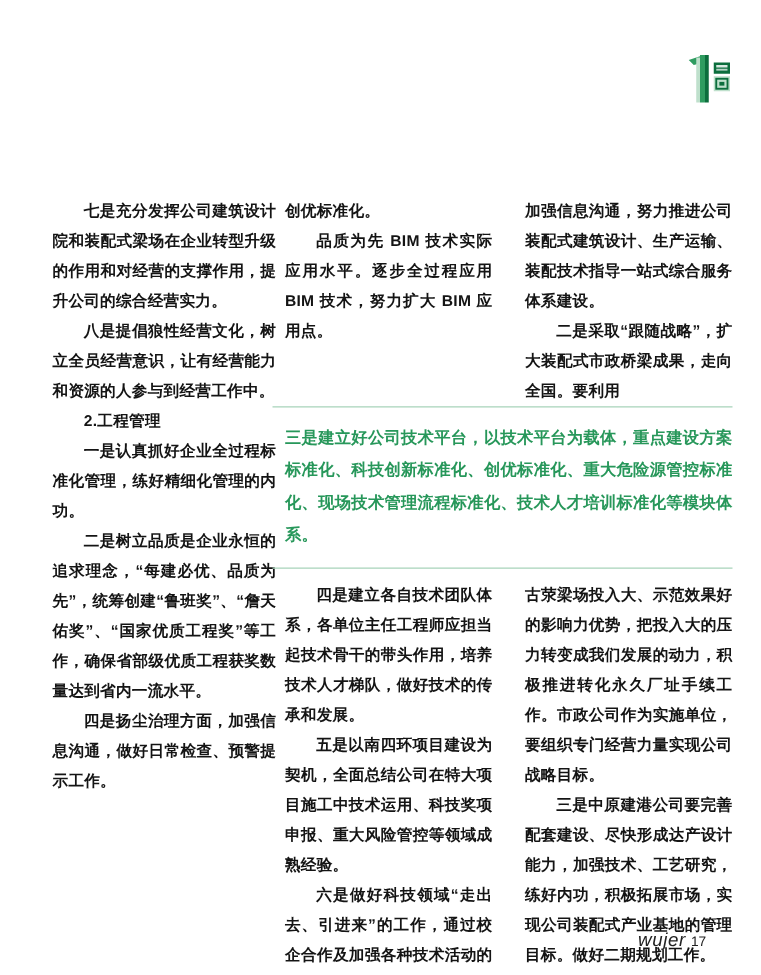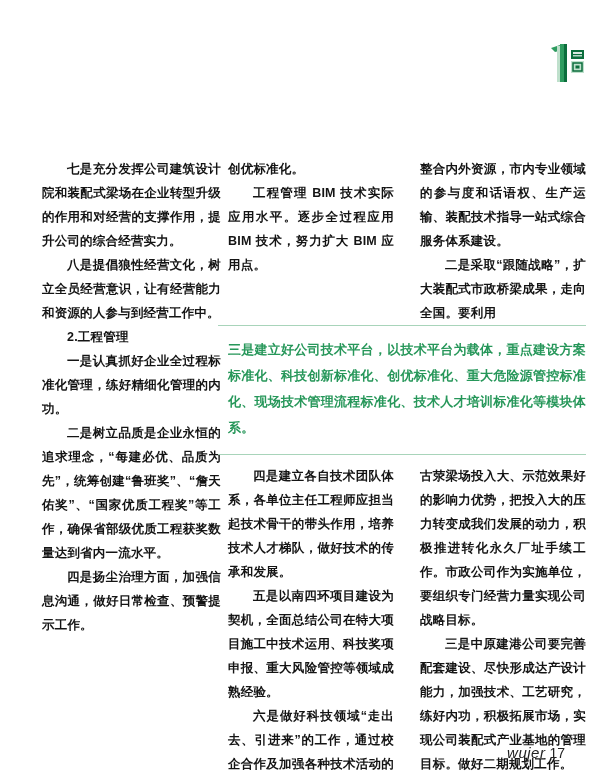--- a/index.html
+++ b/index.html
@@ -53,21 +53,21 @@
     letter-spacing:0.2px;
   }
   .bottom-row { margin-top:9px; }
   
   .footer {
     position:absolute; right:44px; top:744px;
     display:flex; align-items:baseline; gap:4px;
     color:#222;
   }
   .journal-name { font-style:italic; font-size:15px; letter-spacing:0.5px; }
-  .page-number { font-size:14px; }
+  .page-number { font-size:11px; }
 </style>
 </head>
 <body>
 
 <div class="page">
 
   <div class="logo">
     <svg width="38" height="44" viewBox="0 0 38 44">
 
       <polygon points="2,6 14,2 14,8 6,10" fill="#2f9c60"></polygon>
@@ -90,24 +90,24 @@
       <p class="para indent heading">2.工程管理</p>
       <p class="para indent">一是认真抓好企业全过程标准化管理，练好精细化管理的内功。</p>
       <p class="para indent">二是树立品质是企业永恒的追求理念，“每建必优、品质为先”，统筹创建“鲁班奖”、“詹天佑奖”、“国家优质工程奖”等工作，确保省部级优质工程获奖数量达到省内一流水平。</p>
       <p class="para indent">四是扬尘治理方面，加强信息沟通，做好日常检查、预警提示工作。</p>
     </div>
 
   <div class="right-area">
     <div class="two-col">
       <div>
           <p class="para">创优标准化。</p>
-          <p class="para indent">工程管理 BIM 技术实际应用水平。逐步全过程应用 BIM 技术，努力扩大 BIM 应用点。</p>
+          <p class="para indent">品质为先 BIM 技术实际应用水平。逐步全过程应用 BIM 技术，努力扩大 BIM 应用点。</p>
         </div>
       <div>
-          <p class="para">整合内外资源，市内专业领域的参与度和话语权、生产运输、装配技术指导一站式综合服务体系建设。</p>
+          <p class="para">加强信息沟通，努力推进公司装配式建筑设计、生产运输、装配技术指导一站式综合服务体系建设。</p>
           <p class="para indent">二是采取“跟随战略”，扩大装配式市政桥梁成果，走向全国。要利用</p>
         </div>
     </div>
 
     <div class="quote-box">
       <div class="quote-text">三是建立好公司技术平台，以技术平台为载体，重点建设方案标准化、科技创新标准化、创优标准化、重大危险源管控标准化、现场技术管理流程标准化、技术人才培训标准化等模块体系。</div>
     </div>
 
     <div class="two-col bottom-row">
       <div>

